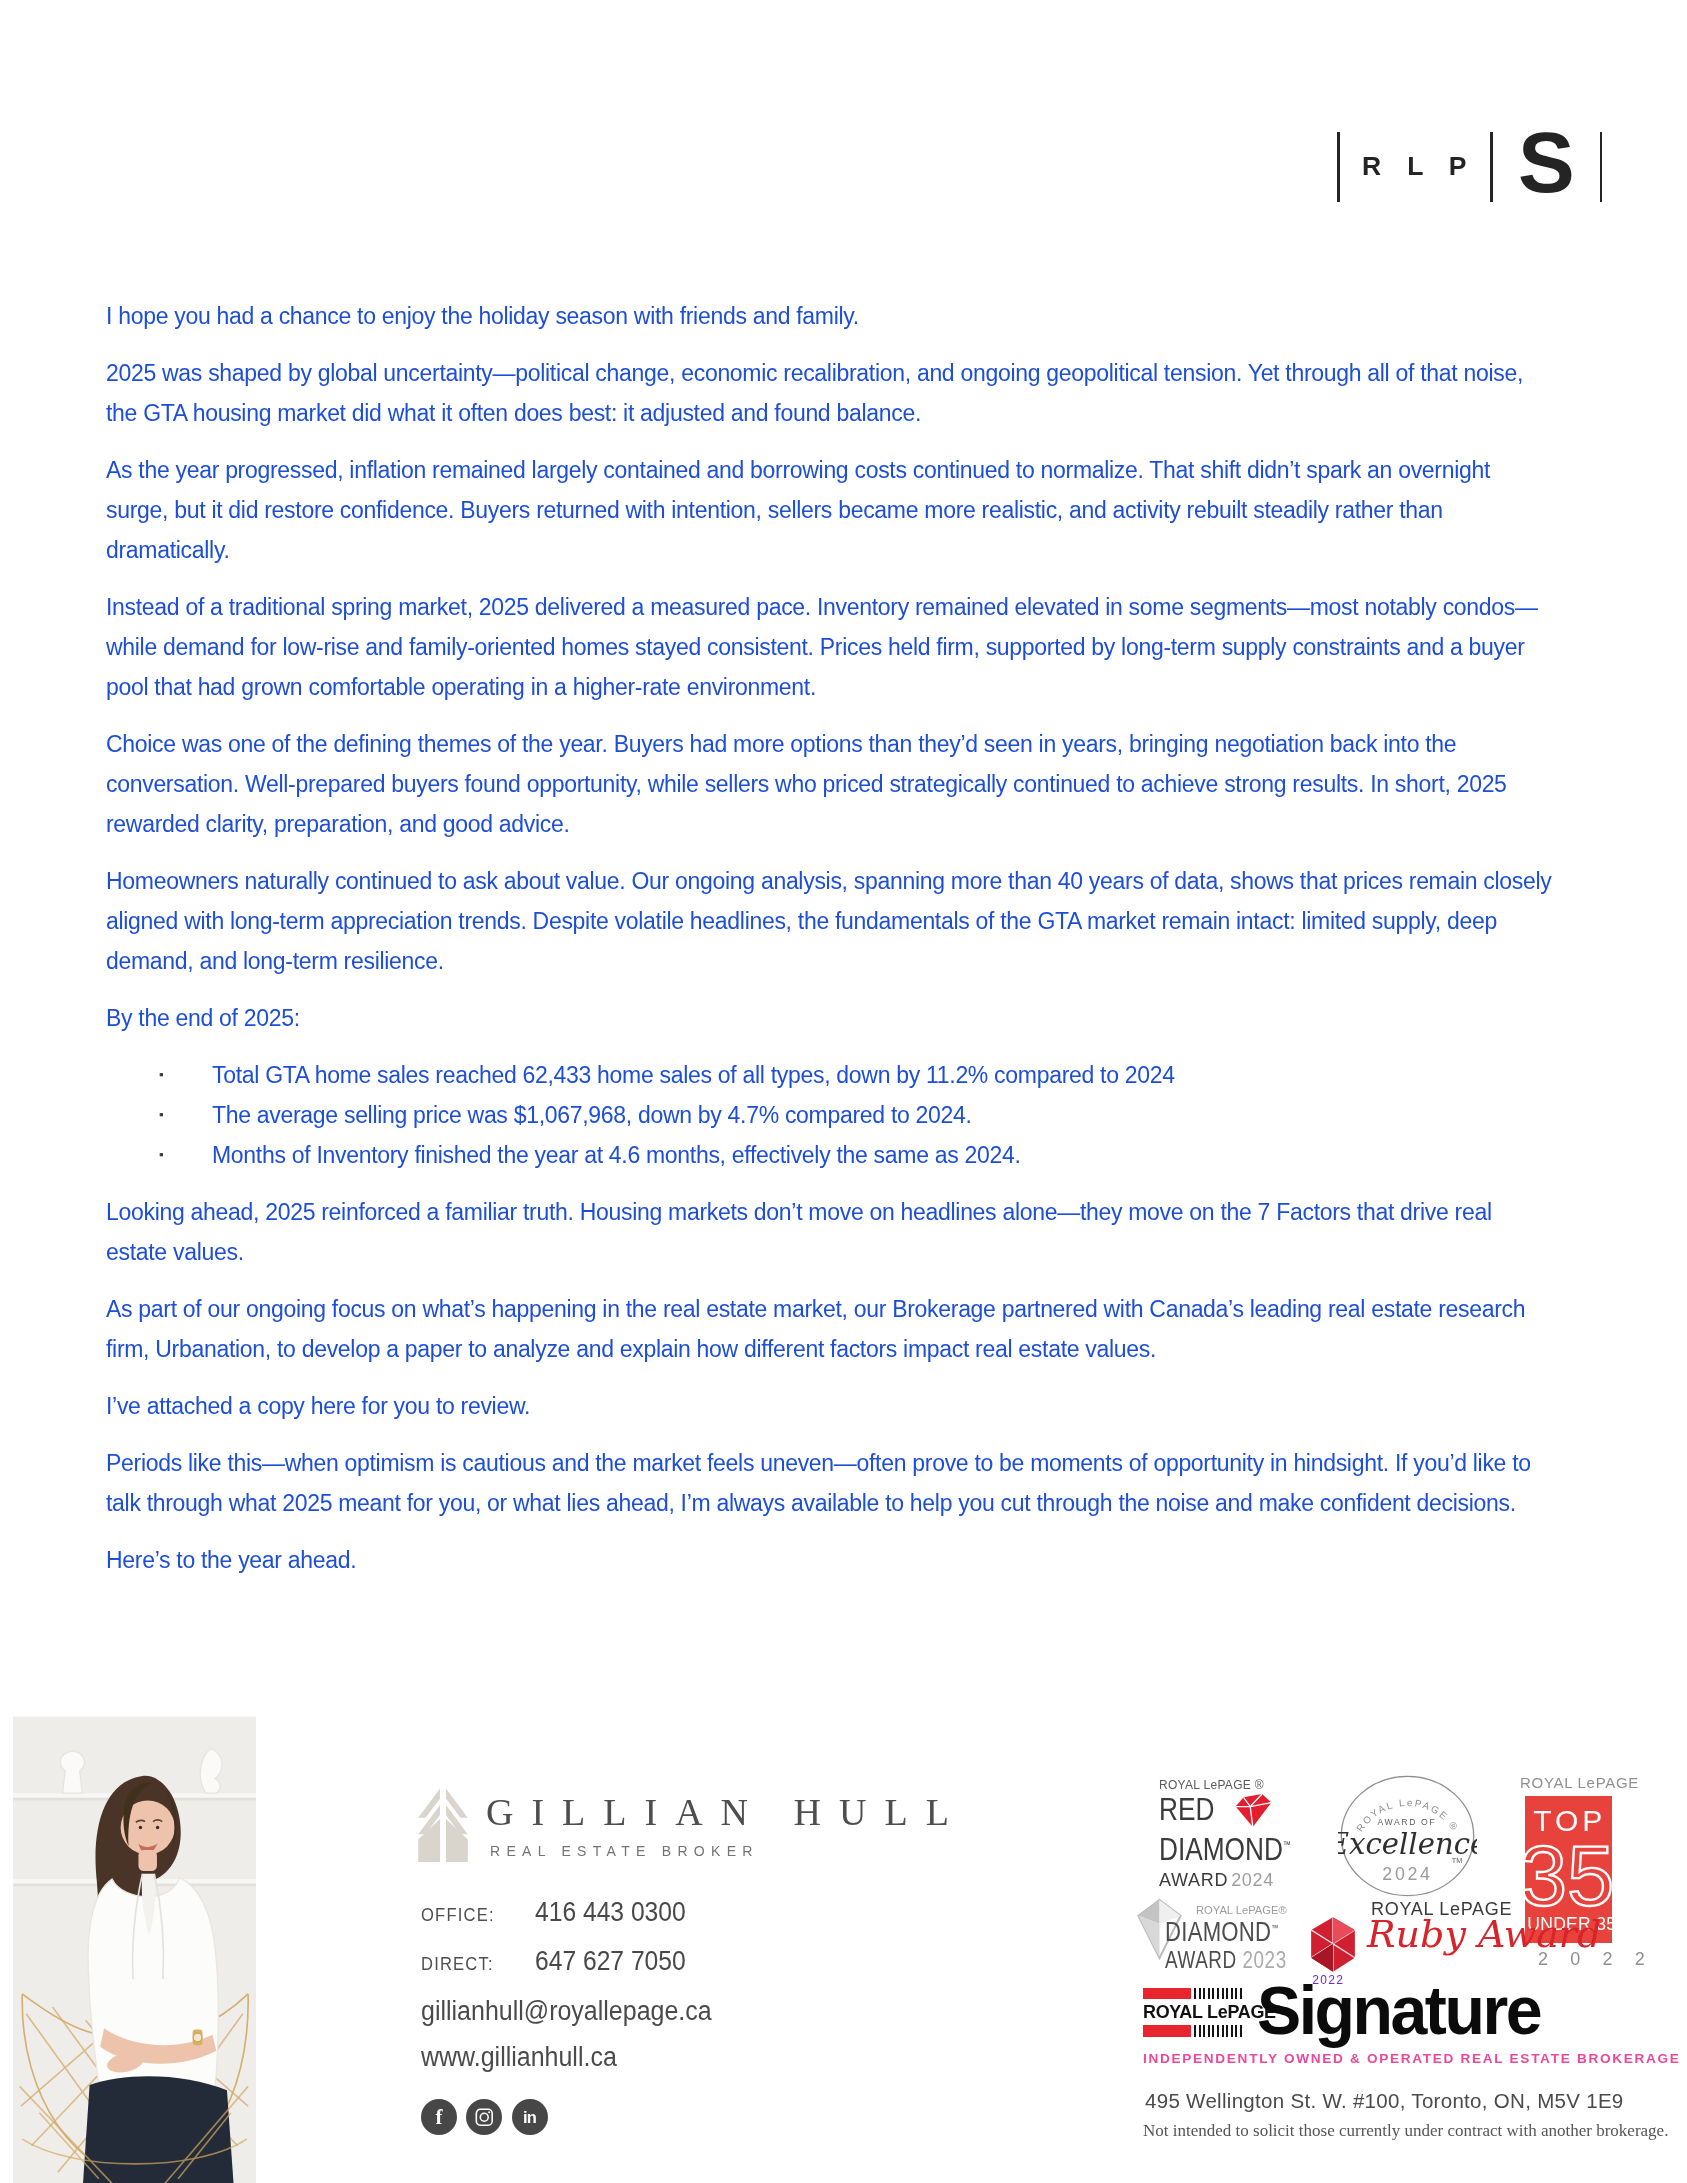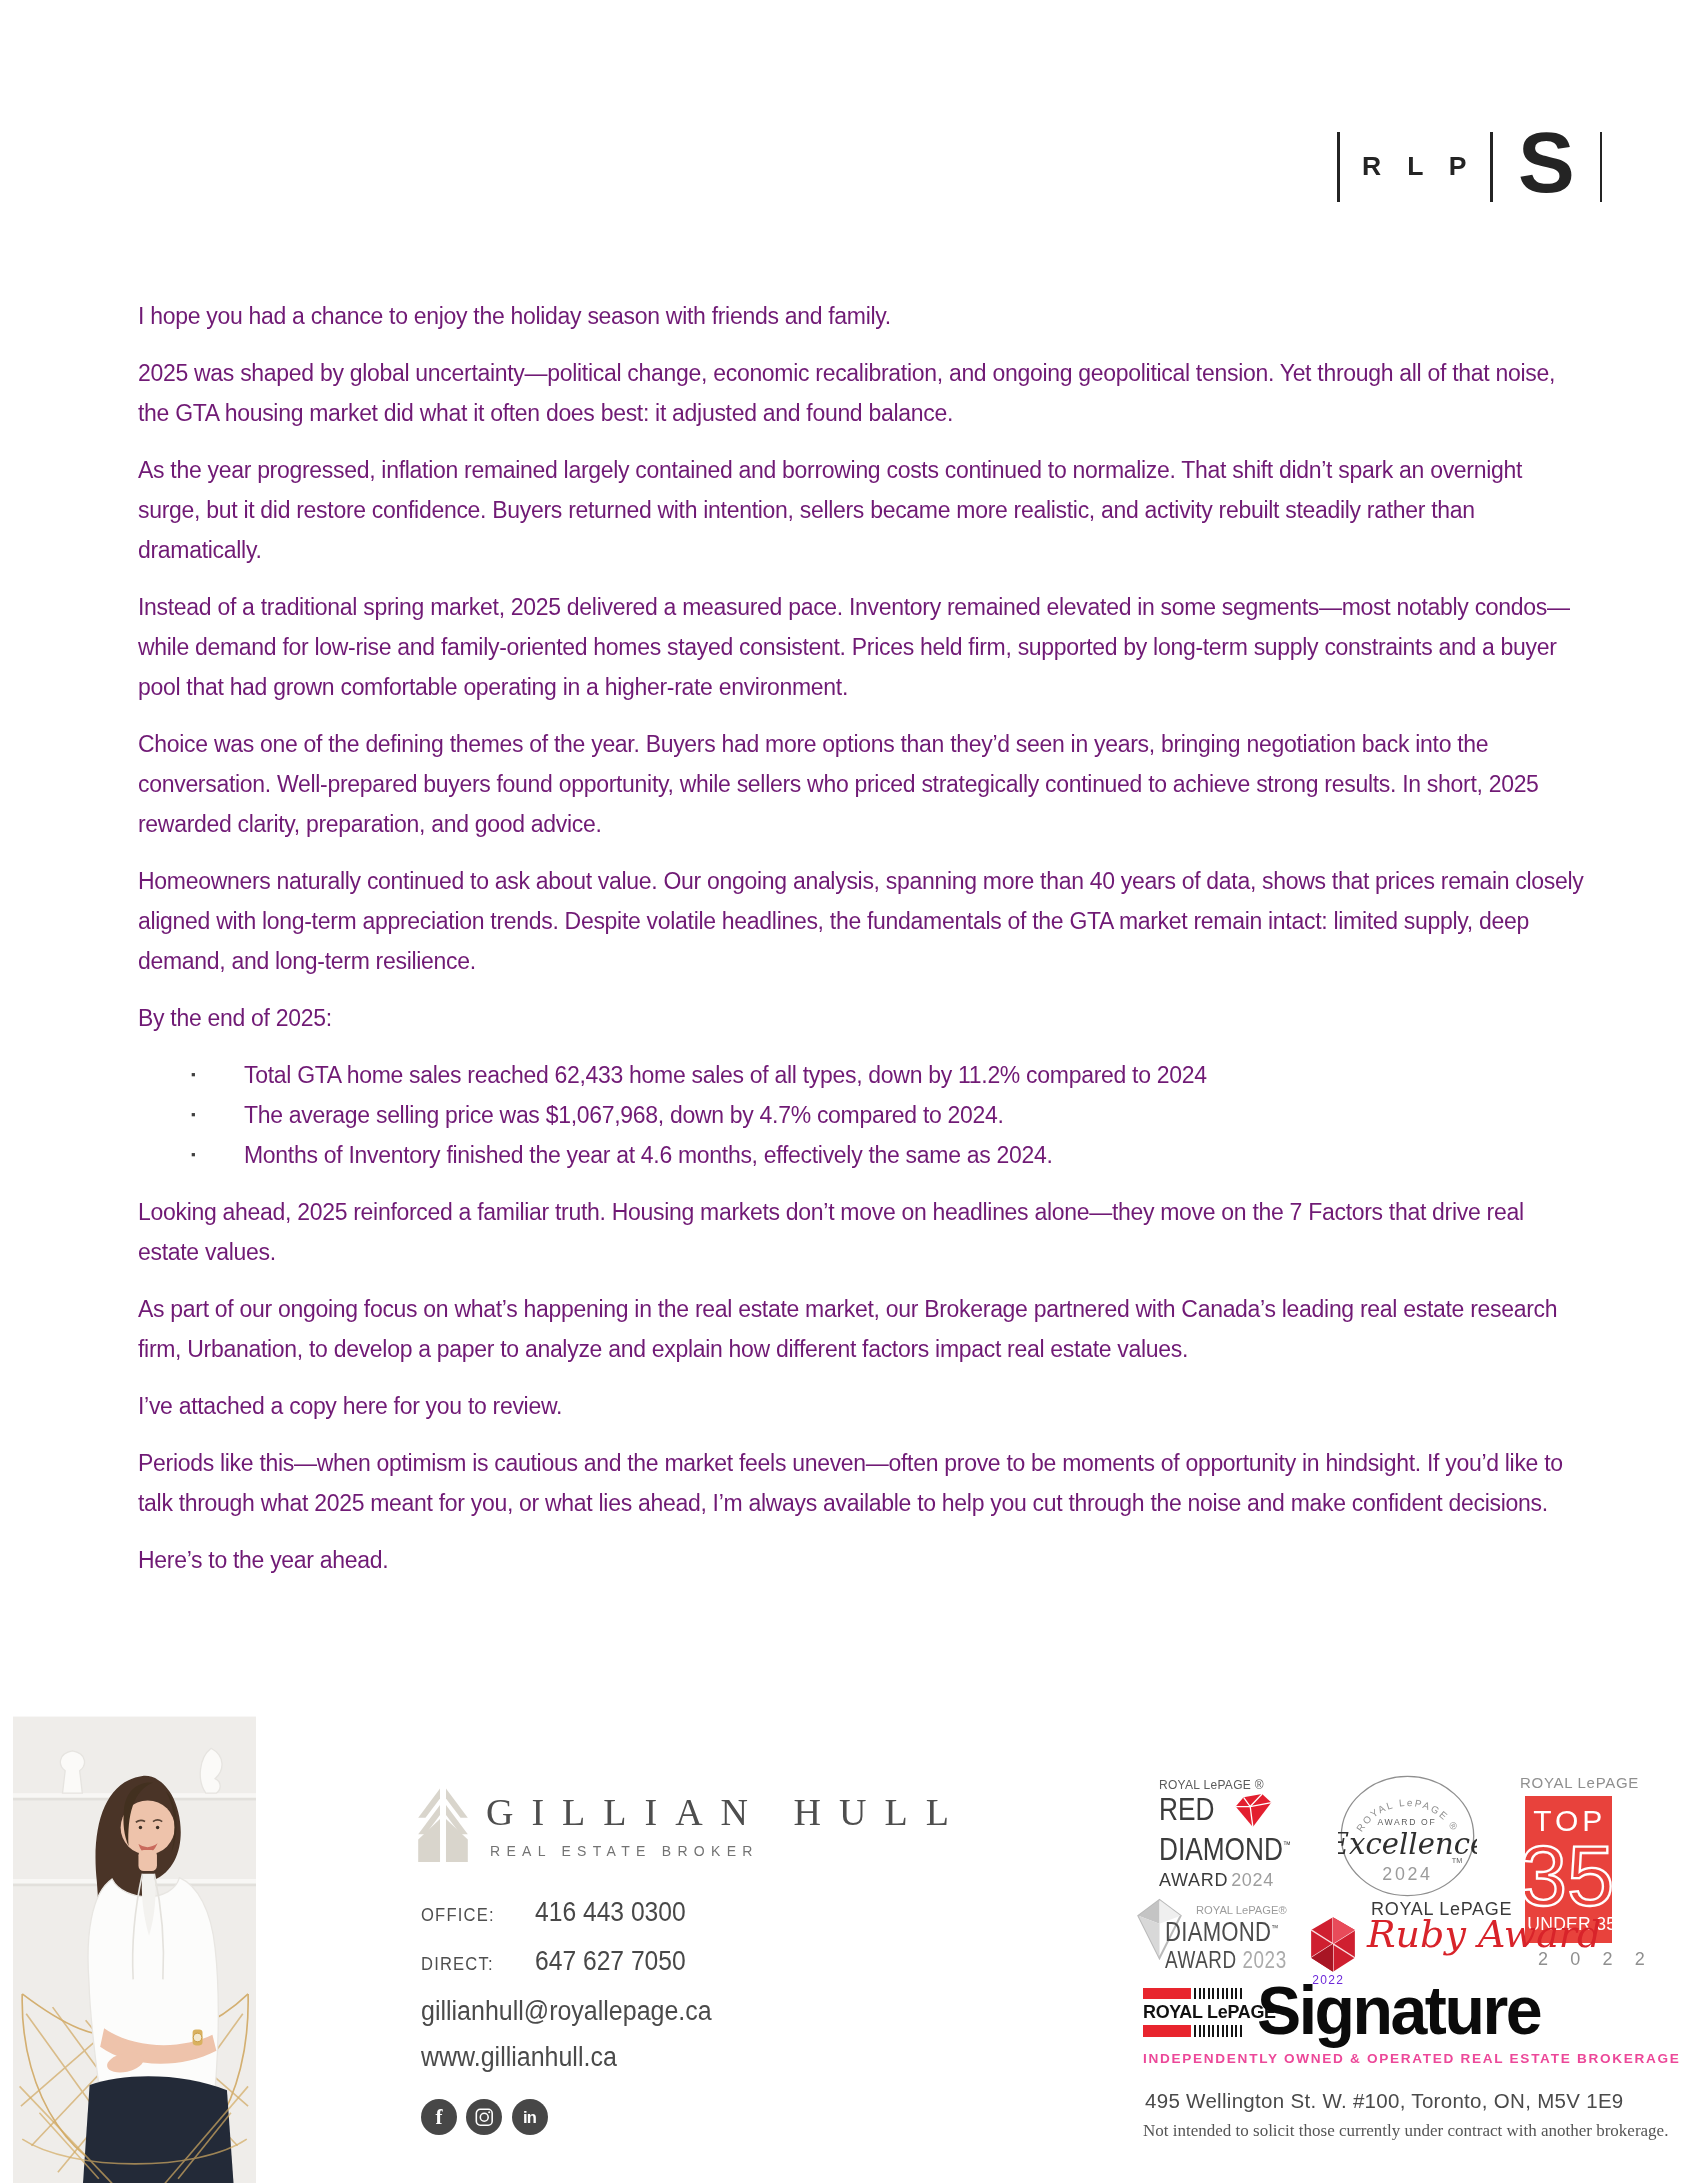--- a/index.html
+++ b/index.html
@@ -6,22 +6,22 @@
   .page{position:relative;width:1687px;height:2183px;background:#fff;overflow:hidden;
         font-family:"Liberation Sans",sans-serif;color:#3e3e3e;}
 
   
   .rlp-mark{position:absolute;left:1305px;top:130px;display:flex;align-items:center;height:73px;padding-left:32px;}
   .rlp-bar{width:2.6px;height:70px;background:#242424;}
   .rlp-letters{font-weight:bold;font-size:26.5px;letter-spacing:9.3px;color:#242424;margin:0 14.6px 0 22.5px;}
   .rlp-s{font-weight:bold;font-size:85px;line-height:.78;color:#242424;margin:0 25px;transform:translateY(-2.6px);}
 
   
-  .letter{position:absolute;left:138px;top:296px;width:1446px;
-          font-size:23px;line-height:40px;letter-spacing:-0.3px;color:#701a75;}
+  .letter{position:absolute;left:106px;top:296px;width:1446px;
+          font-size:23px;line-height:40px;letter-spacing:-0.3px;color:#1d4ed8;}
   .letter p{margin:0 0 17px 0;}
   .letter ul{list-style:none;margin:17px 0;padding:0;}
   .letter li{position:relative;padding-left:106px;line-height:40px;}
   .letter li::before{content:"▪";position:absolute;left:53px;top:0;font-size:13.2px;color:#3f3f3f;}
 
   
   .photo{position:absolute;left:13.2px;top:1716px;width:243px;height:468px;overflow:hidden;}
 
   .gh-logo{position:absolute;left:418px;top:1778px;width:50px;height:84px;}
   .gh-name{position:absolute;left:486px;top:1790px;font-family:"Liberation Serif",serif;

